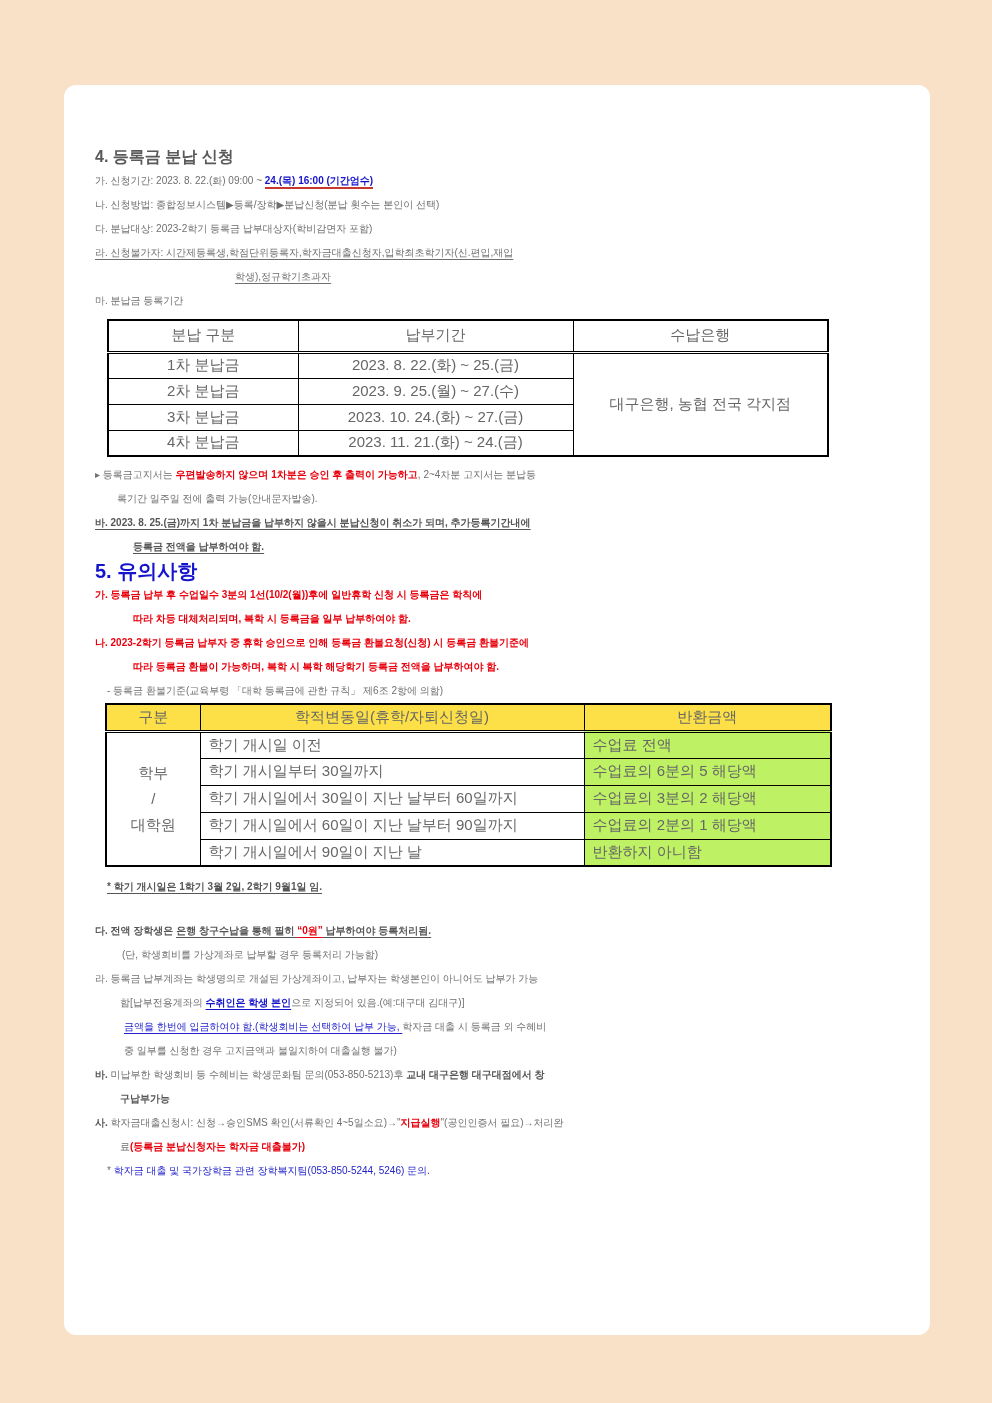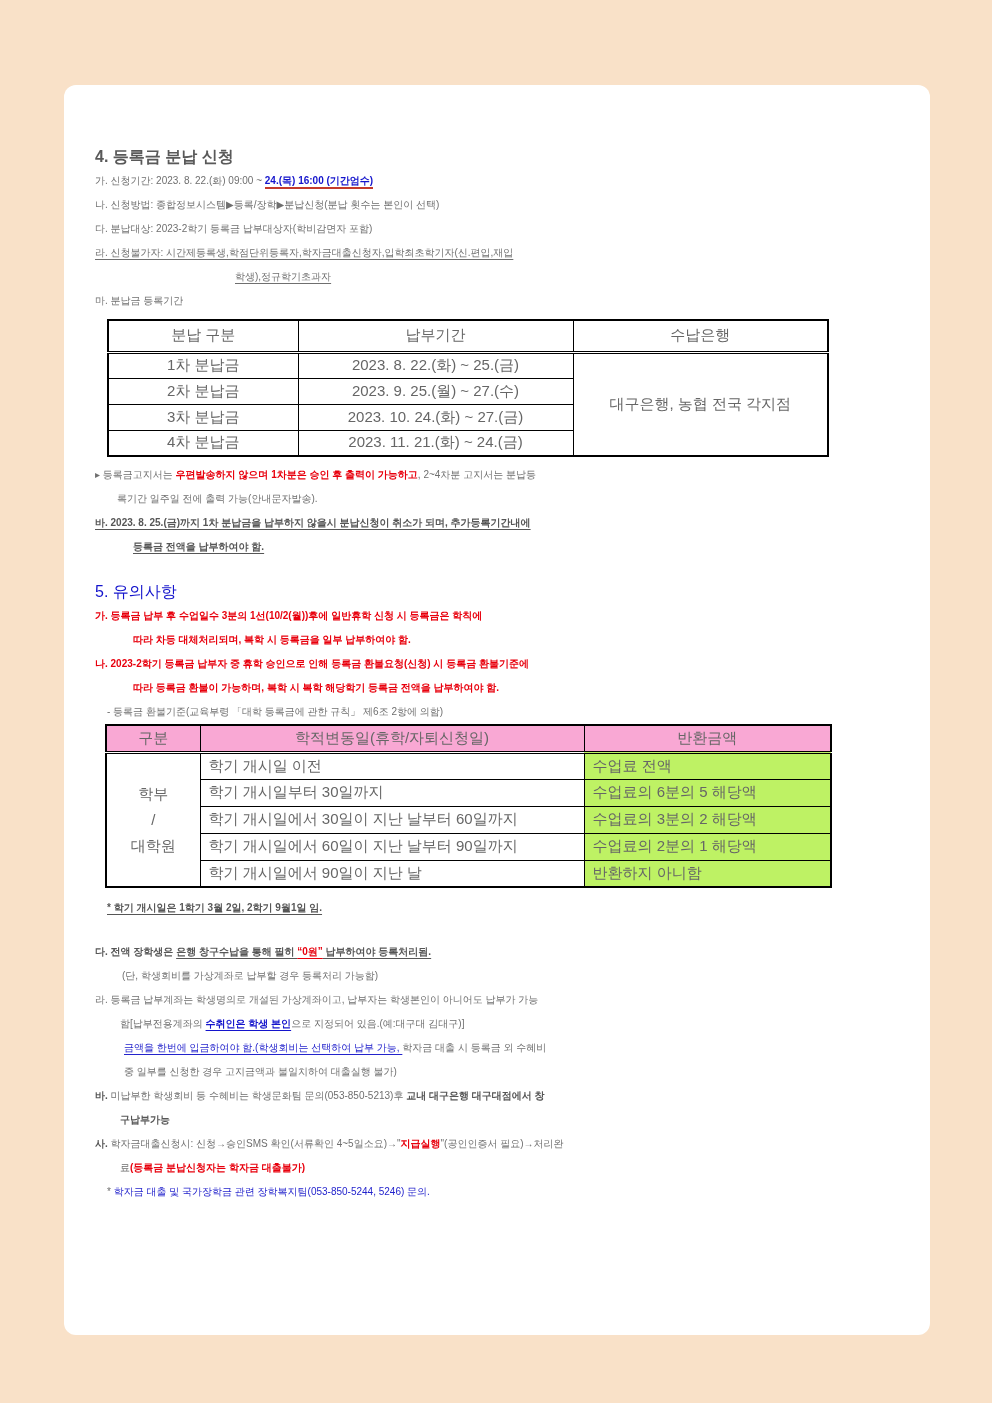--- a/index.html
+++ b/index.html
@@ -9,21 +9,21 @@
     font-family:"Liberation Sans","DejaVu Sans",sans-serif;
     position:relative;
   }
   .card{
     position:absolute;left:64px;top:85px;width:866px;height:1250px;
     background:#FFFFFF;border-radius:12px;box-sizing:border-box;
     padding:60px 24px 0 31px;
   }
   .ln{font-size:10px;line-height:24px;color:#6F6F6F;white-space:nowrap;}
   .title4{font-size:16px;font-weight:bold;color:#595959;line-height:24px;white-space:nowrap;}
-  .title5{font-size:16px;font-weight:normal;color:#1414CC;line-height:24px;margin-top:21px;white-space:nowrap;}
+  .title5{font-size:20px;font-weight:bold;color:#1414CC;line-height:24px;white-space:nowrap;}
   .b{font-weight:bold;color:#565656;}
   .red{color:#E8000D;font-weight:bold;}
   .blueb{color:#1414CC;font-weight:bold;}
   .blue{color:#2323CC;}
   .u{text-decoration:underline;text-underline-offset:3px;}
   .deadline{color:#1414CC;font-weight:bold;border-bottom:2px solid #C4392B;padding-bottom:1px;}
   .ind140{padding-left:140px;}
   .ind38{padding-left:38px;}
   .ind29{padding-left:29px;}
   .ind27{padding-left:27px;}
@@ -35,21 +35,21 @@
   .mt20{margin-top:20px;}
 
   table{border-collapse:collapse;border:2px solid #000;}
   table td,table th{border:1px solid #000;font-size:15px;color:#666;font-weight:normal;
     text-align:center;box-sizing:border-box;}
   table th{border-bottom:3px double #000;}
   .t1{margin:6px 0 0 12px;}
   .t1 th{height:32px;}
   .t1 td{height:26px;}
   .t2{margin:0 0 0 10px;}
-  .t2 th{height:27px;background:#f9a8d4;}
+  .t2 th{height:27px;background:#fde047;}
   .t2 td{height:27px;}
   .t2 td.l{text-align:left;padding-left:8px;}
   .t2 td.gray{background:#bef264;text-align:left;padding-left:8px;}
   .groupcell div{line-height:26px;}
 </style>
 </head>
 <body>
 
 <div class="card">
 

